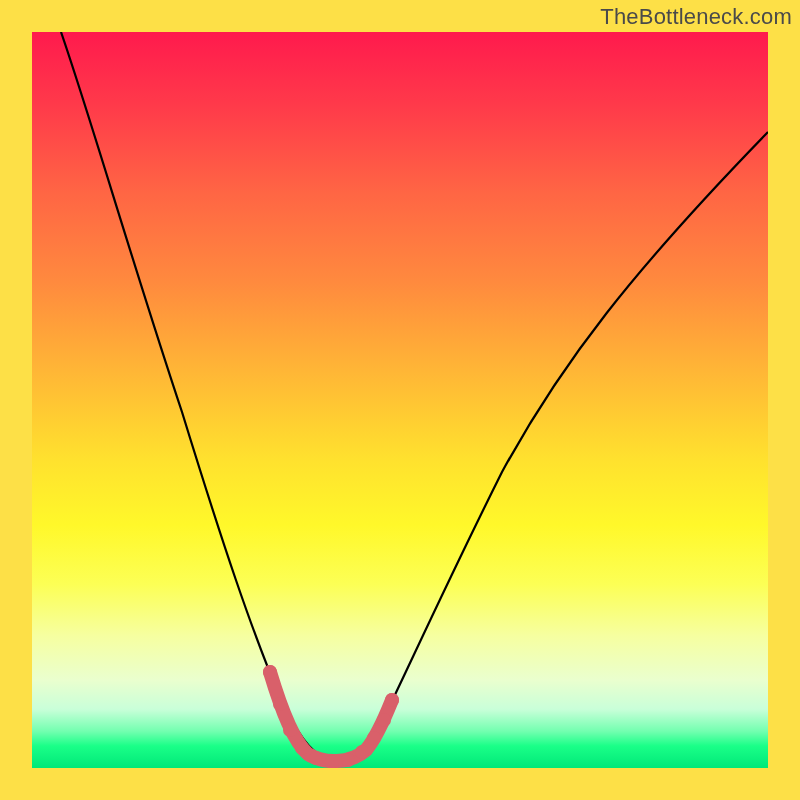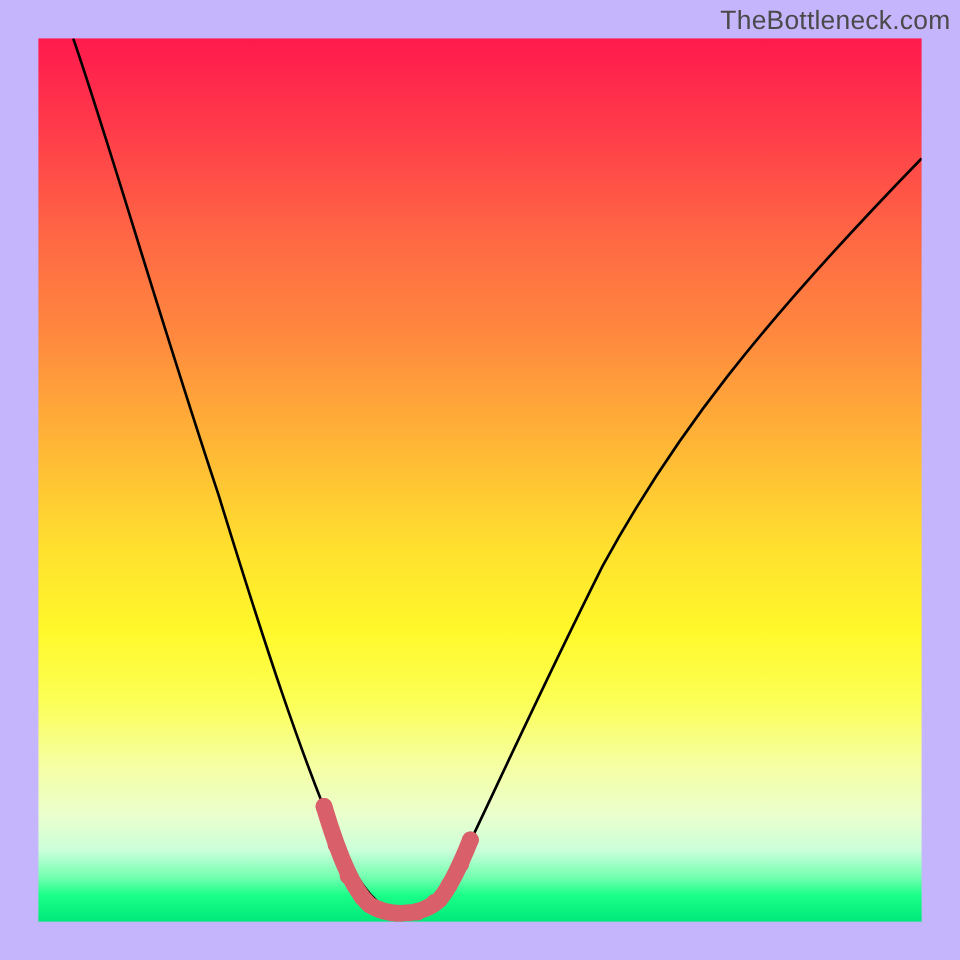--- a/index.html
+++ b/index.html
@@ -10,21 +10,21 @@
     background: #000;
     overflow: hidden;
     font-family: Arial, Helvetica, sans-serif;
   }
   .frame {
     position: absolute;
     left: 0;
     top: 0;
     width: 800px;
     height: 800px;
-    background: #c4b5fd;
+    background: #fde047;
   }
   .plot {
     position: absolute;
     left: 32px;
     top: 32px;
     width: 736px;
     height: 736px;
     background: linear-gradient(to bottom,
       #ff1a4d 0%,
       #ff3a4a 10%,

